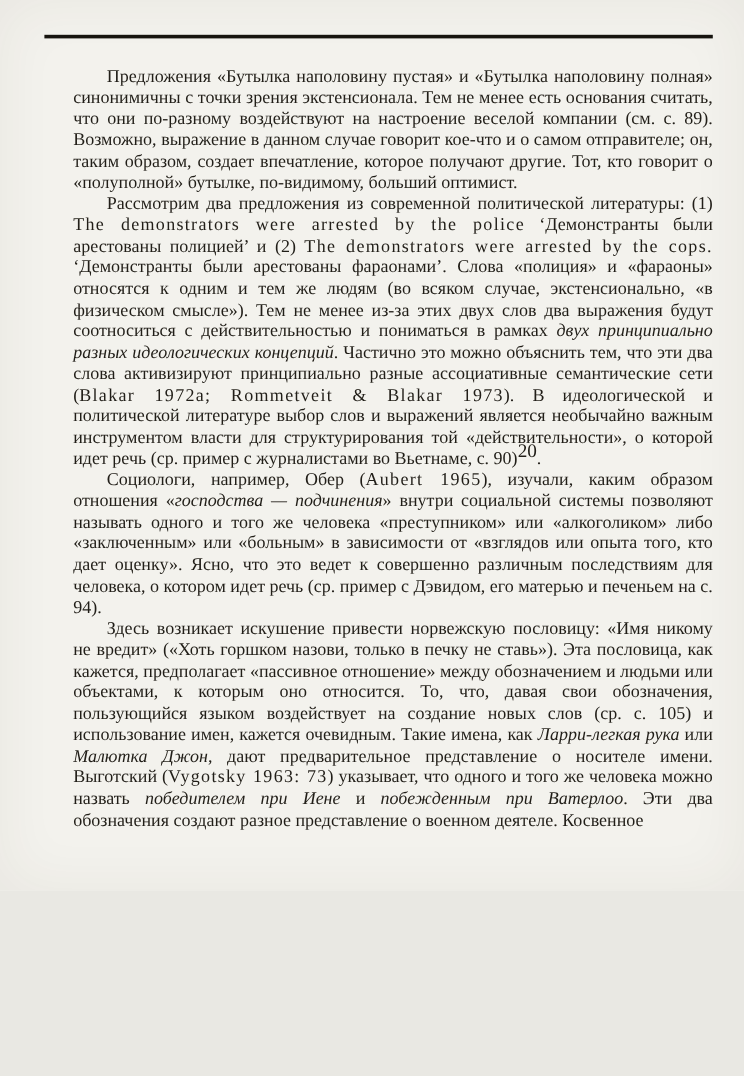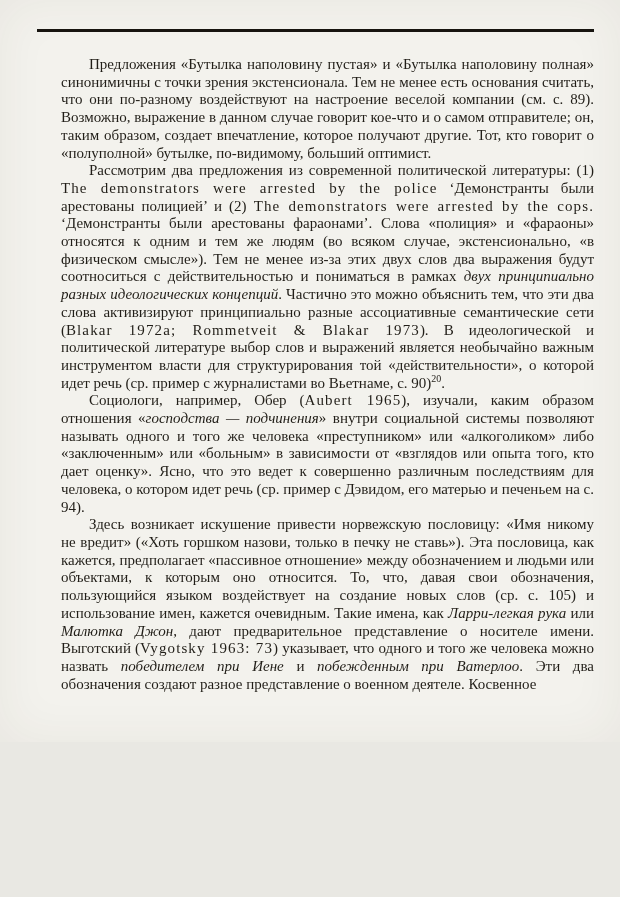--- a/index.html
+++ b/index.html
@@ -42,21 +42,21 @@
     margin: 0;
     text-indent: 28px;
   }
   .para span, .para sup {
     text-indent: 0;
   }
   .it { font-style: italic; }
   .bd { font-weight: normal; }
   .sp { letter-spacing: 1.1px; }
   .para sup {
-    font-size: 10px;
+    font-size: 16px;
     line-height: 0;
     vertical-align: super;
   }
   .page-number {
     position: absolute;
     right: 26px;
     top: 838px;
     font-size: 20px;
     color: #0f766e;
   }

